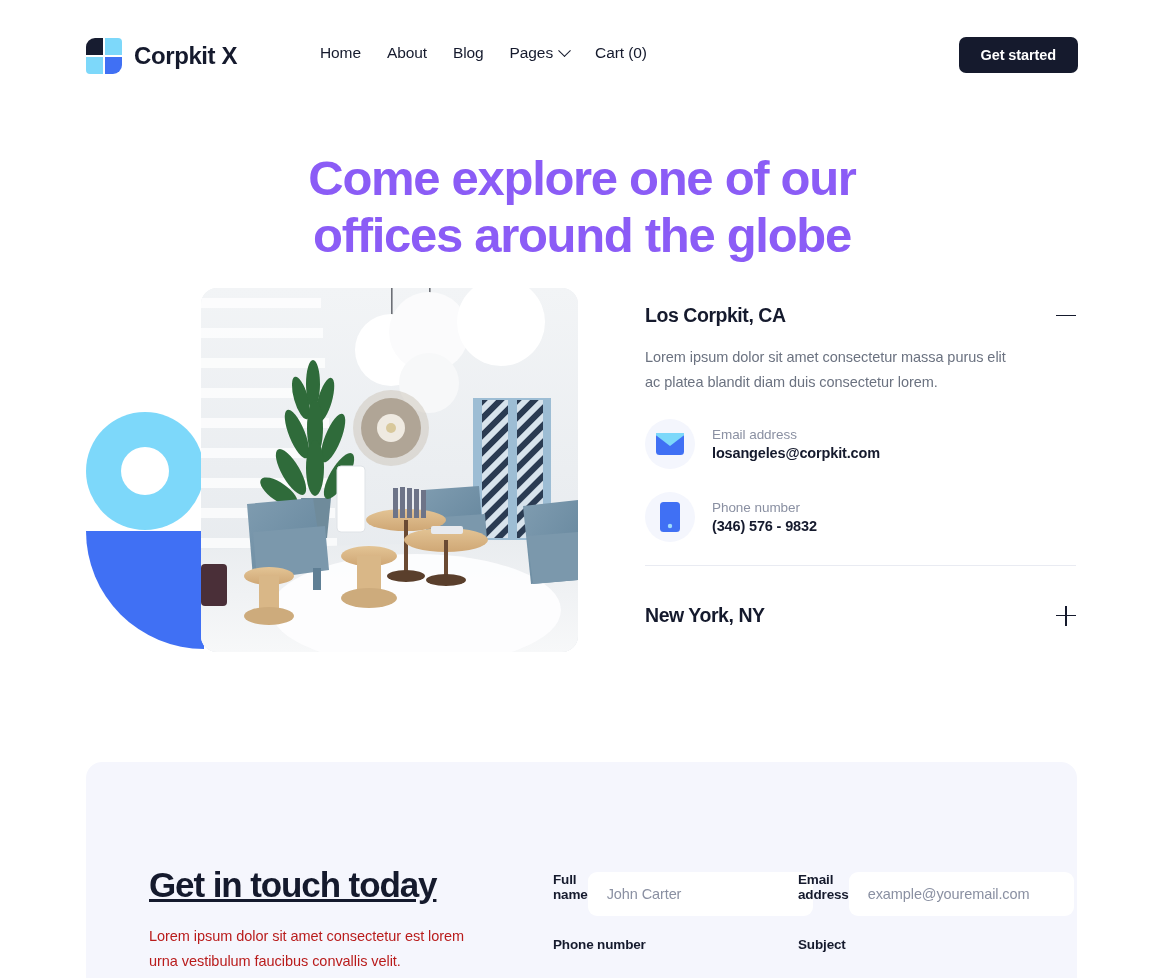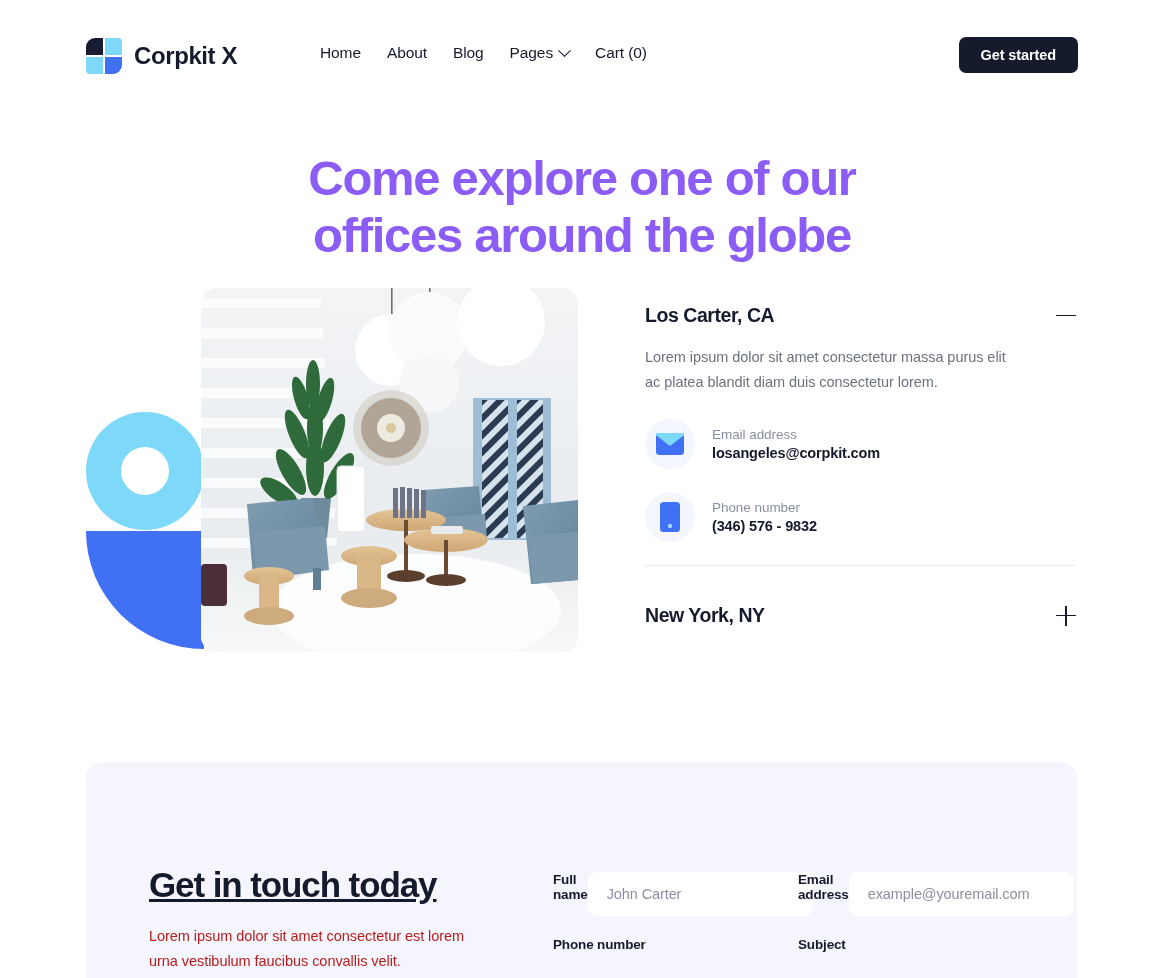--- a/index.html
+++ b/index.html
@@ -454,21 +454,21 @@
     </g>
 
     <rect x="0" y="276" width="26" height="42" rx="4" fill="#4a2f38"></rect>
   </svg>
 </figure>
 
 <section class="accordion">
 
   <div class="acc-item">
     <div class="acc-head">
-      <span class="acc-title">Los Carter, CA</span>
+      <span class="acc-title">Los Corpkit, CA</span>
       <span class="icon-toggle">
         <span class="bar-h"></span>
       </span>
     </div>
 
     <div class="acc-body">
       <p class="acc-desc">Lorem ipsum dolor sit amet consectetur massa purus elit ac platea blandit diam duis consectetur lorem.</p>
 
       <div class="contact-list">
 

